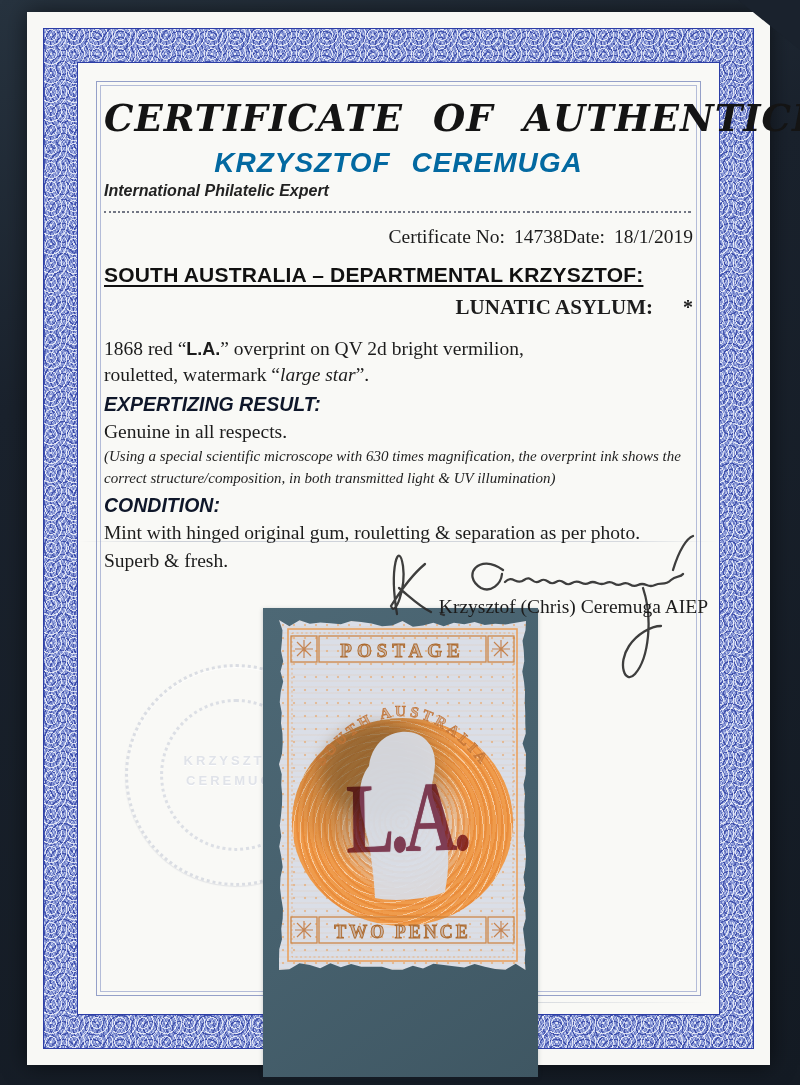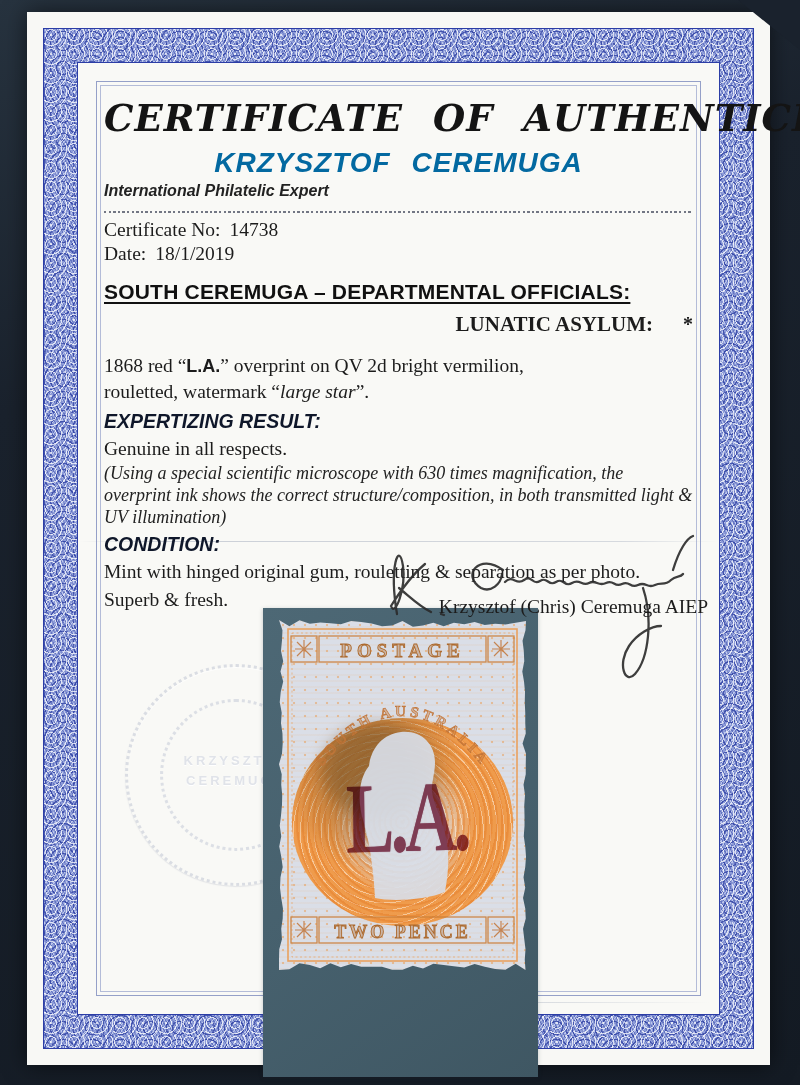--- a/index.html
+++ b/index.html
@@ -31,35 +31,35 @@
   .title{margin-top:2px;text-align:center;font-family:"DejaVu Serif",serif;
          font-style:italic;font-weight:bold;font-size:37px;line-height:42px;
          letter-spacing:1px;word-spacing:16px;color:#141414;white-space:nowrap;}
   .expert-name{margin-top:8px;text-align:center;font-family:"Liberation Sans",sans-serif;
          font-style:italic;font-weight:bold;font-size:28px;line-height:32px;
          letter-spacing:1px;word-spacing:12px;color:#0369a1;}
   .expert-sub{margin-top:2px;text-align:left;font-family:"Liberation Sans",sans-serif;
          font-style:italic;font-weight:bold;font-size:16px;line-height:20px;color:#222;}
   .divider{margin-top:10px;height:2px;
          background:repeating-linear-gradient(90deg,#464b5e 0 2.4px,rgba(0,0,0,0) 2.4px 4.6px);opacity:.75;}
-  .meta-row{margin-top:5px;display:flex;justify-content:flex-end;
-         font-size:19.5px;line-height:24px;flex-direction:column;}
+  .meta-row{margin-top:12px;display:flex;justify-content:flex-end;
+         font-size:19.5px;line-height:24px;}
   .meta-row .val{margin-left:9px;}
   .subject-heading{margin-top:13px;font-family:"Liberation Sans",sans-serif;font-weight:bold;
          font-size:21px;line-height:26px;letter-spacing:.2px;color:#111;
          text-decoration:underline;text-underline-offset:3px;text-decoration-thickness:2px;}
   .subject-sub{margin-top:6px;font-weight:bold;font-size:21px;line-height:26px;text-align:right;}
   .subject-sub .star{margin-left:30px;font-size:20px;}
   .desc{margin-top:16px;font-size:19.5px;line-height:26px;}
   .desc .la{font-family:"Liberation Sans",sans-serif;font-weight:bold;font-size:18px;}
   .desc .em{font-style:italic;}
   .sec-heading{margin-top:4px;font-family:"Liberation Sans",sans-serif;font-style:italic;
          font-weight:bold;font-size:19.5px;line-height:25px;color:#0f172a;}
   .body-line{margin-top:2px;font-size:19.5px;line-height:26px;}
-  .note{margin-top:0;font-style:italic;font-size:18px;line-height:22px;color:#222;}
+  .note{margin-top:0;font-style:italic;font-size:15px;line-height:22px;color:#222;}
 
   .sig{position:absolute;right:60px;top:526px;width:335px;height:150px;z-index:3;}
   .sig svg{position:absolute;left:0;top:-12px;pointer-events:none;}
   .sig .sig-name{position:absolute;top:58px;right:2px;font-size:19.5px;white-space:nowrap;}
 
   .seal{position:absolute;left:98px;top:652px;width:216px;height:216px;border-radius:50%;
         border:3px dotted #dadde3;box-shadow:inset 0 1px 1px rgba(255,255,255,.8),0 1px 1px rgba(185,190,200,.35);z-index:1;}
   .seal-inner{position:absolute;inset:32px;border-radius:50%;border:3px dotted #dcdfe5;}
   .seal-txt{position:absolute;left:0;right:0;text-align:center;font-family:"Liberation Sans",sans-serif;
         font-weight:bold;font-size:13px;letter-spacing:3px;color:#e0e3e9;text-shadow:0 1px 0 #fff;}
@@ -109,21 +109,21 @@
       <div class="title">CERTIFICATE OF AUTHENTICITY</div>
       <div class="expert-name">KRZYSZTOF CEREMUGA</div>
       <div class="expert-sub">International Philatelic Expert</div>
       <div class="divider"></div>
 
       <div class="meta-row">
         <div><span>Certificate No:</span><span class="val">14738</span></div>
         <div><span>Date:</span><span class="val">18/1/2019</span></div>
       </div>
 
-      <div class="subject-heading">SOUTH CEREMUGA – DEPARTMENTAL OFFICIALS:</div>
+      <div class="subject-heading">SOUTH AUSTRALIA – DEPARTMENTAL KRZYSZTOF:</div>
       <div class="subject-sub">
         <span>LUNATIC ASYLUM:</span><span class="star">*</span>
       </div>
       <div class="desc">
         <span>1868 red “</span><span class="la">L.A.</span><span>” overprint on QV 2d bright vermilion,</span><br>
         <span>rouletted, watermark “</span><span class="em">large star</span><span>”.</span>
       </div>
 
       <div class="sec-heading">EXPERTIZING RESULT:</div>
       <div class="body-line">Genuine in all respects.</div>

